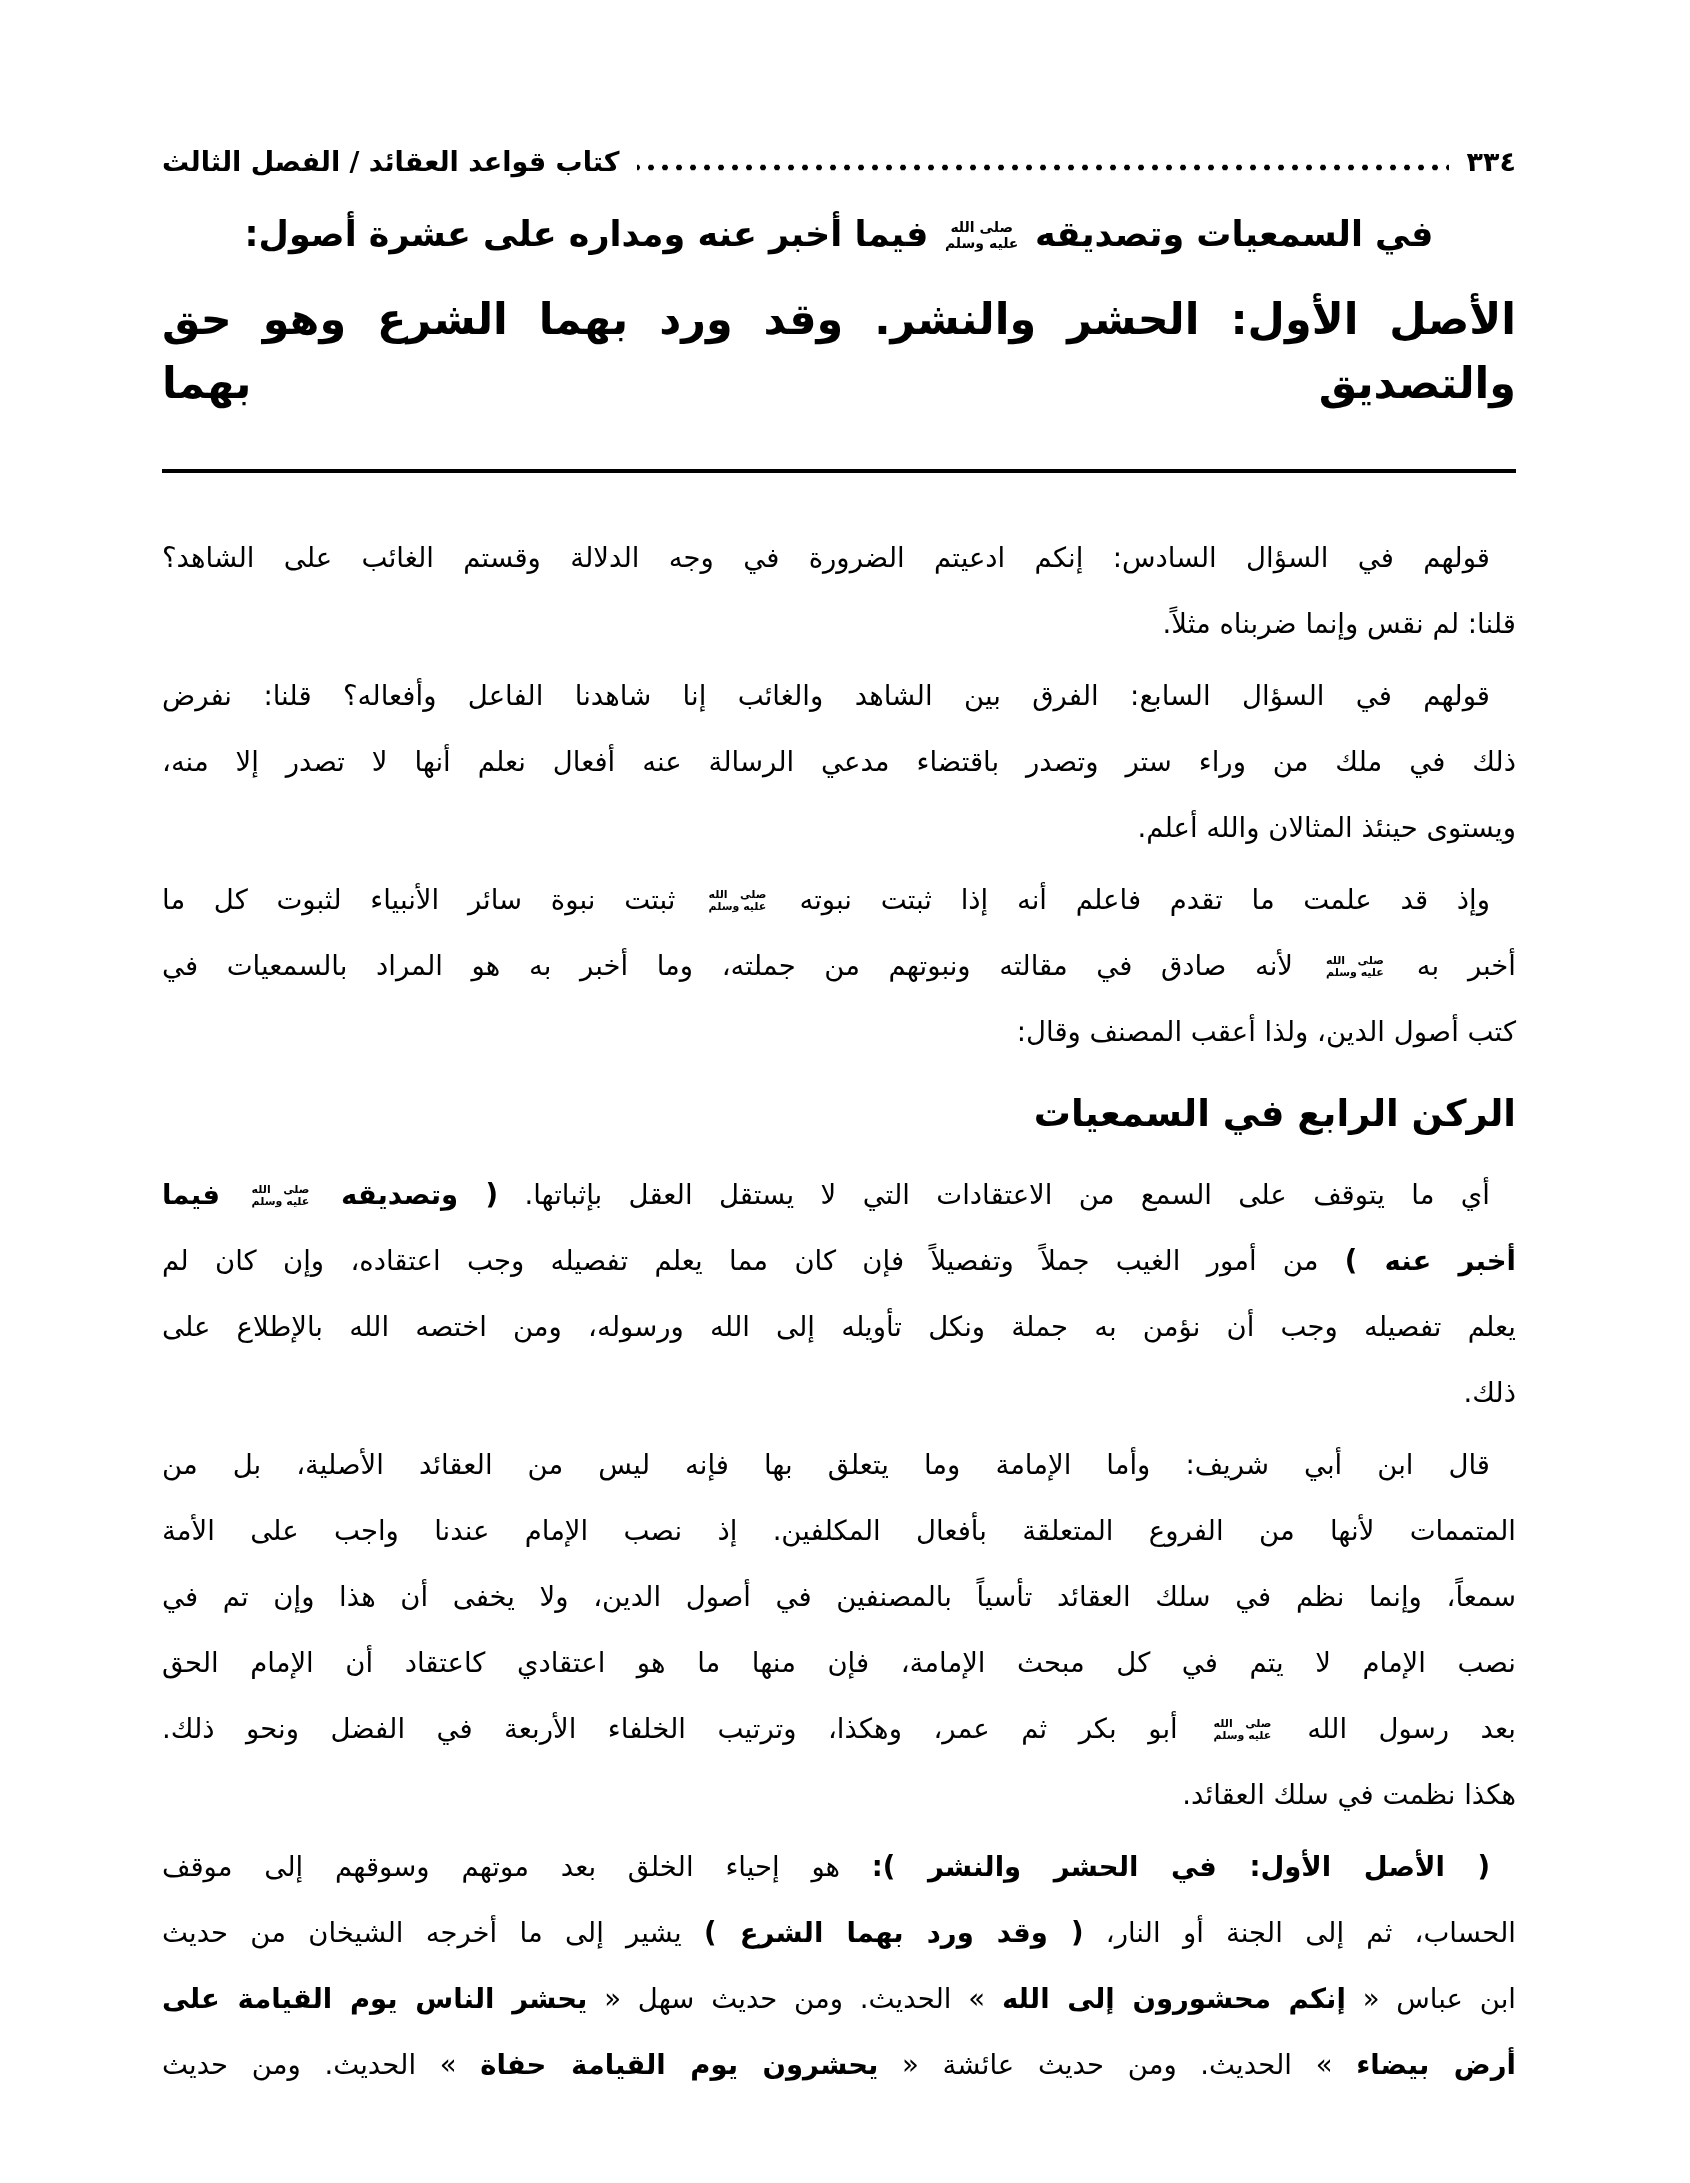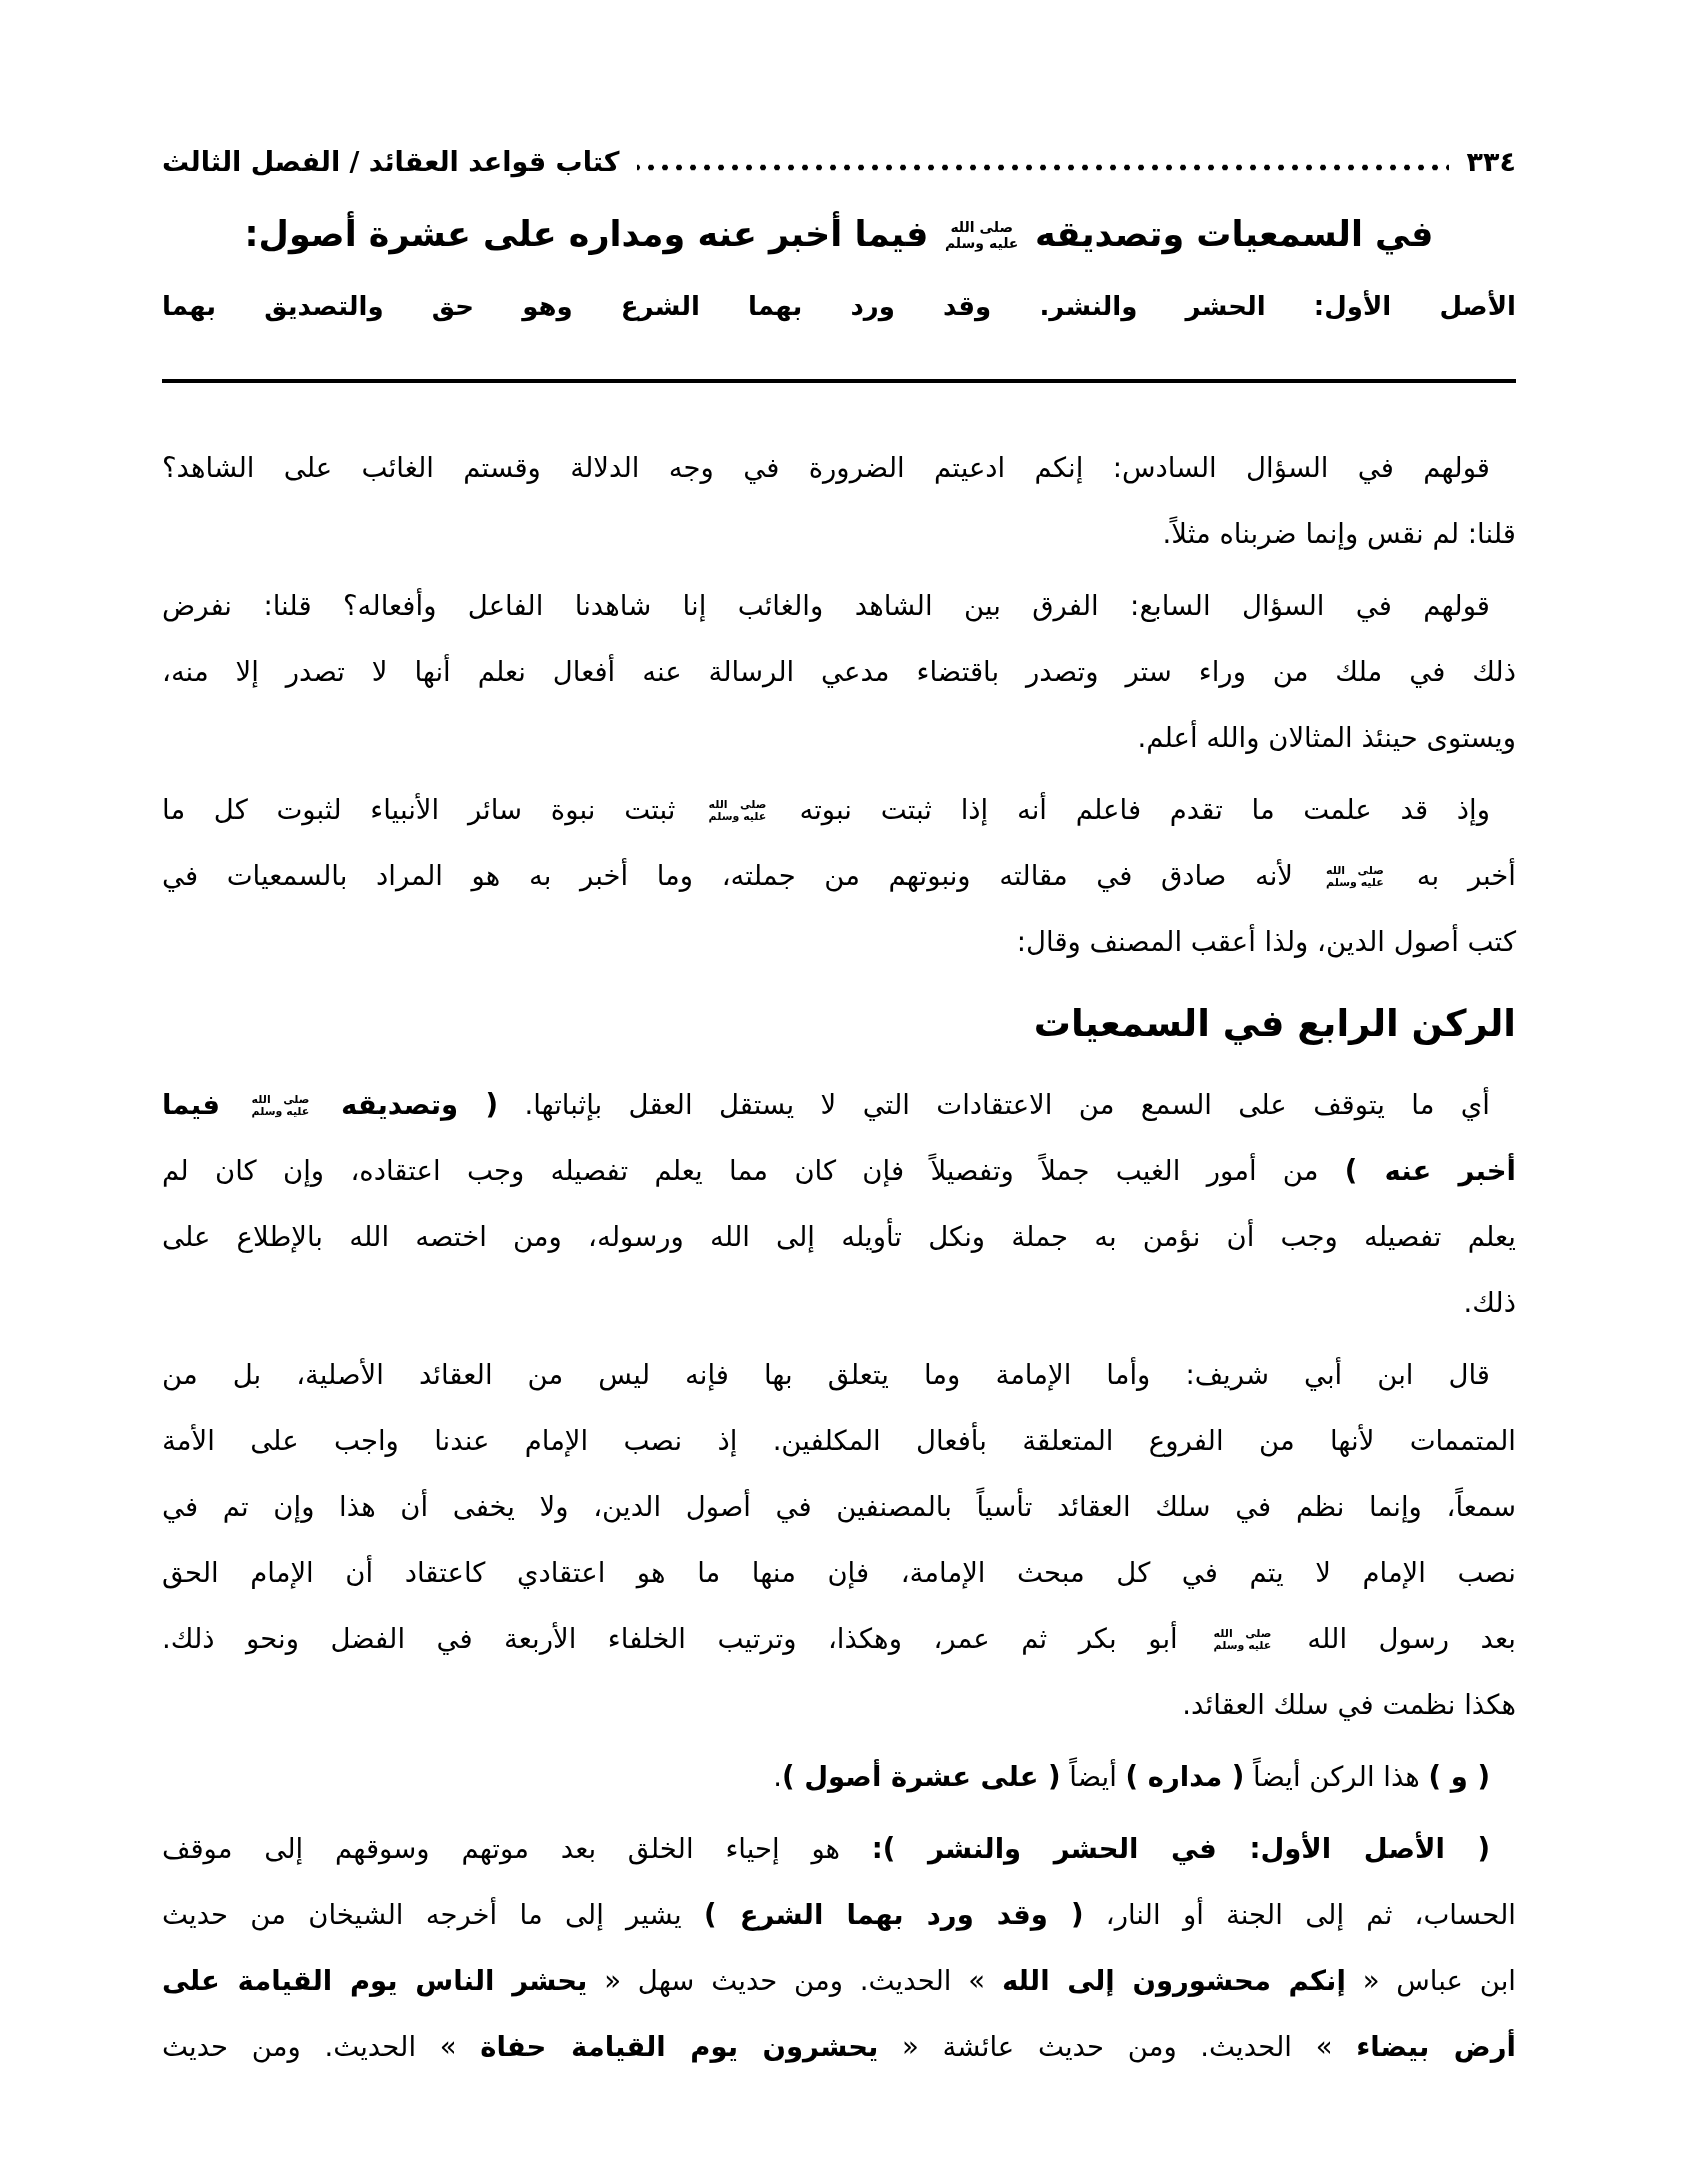--- a/index.html
+++ b/index.html
@@ -47,21 +47,21 @@
   }
   .matn-subtitle {
     text-align: center;
     font-weight: bold;
     font-size: 35px;
     line-height: 1.5;
     margin-top: 29px;
   }
   .matn-opening {
     font-weight: bold;
-    font-size: 26px;
+    font-size: 43px;
     line-height: 1.5;
     margin-top: 26px;
     text-align: justify;
     text-align-last: justify;
   }
   .divider {
     height: 4.4px;
     background: #000;
     margin-top: 53px;
   }
@@ -138,23 +138,20 @@
       </div>
       <div class="para">
         <div class="line first">قال ابن أبي شريف: وأما الإمامة وما يتعلق بها فإنه ليس من العقائد الأصلية، بل من</div>
         <div class="line">المتممات لأنها من الفروع المتعلقة بأفعال المكلفين. إذ نصب الإمام عندنا واجب على الأمة</div>
         <div class="line">سمعاً، وإنما نظم في سلك العقائد تأسياً بالمصنفين في أصول الدين، ولا يخفى أن هذا وإن تم في</div>
         <div class="line">نصب الإمام لا يتم في كل مبحث الإمامة، فإن منها ما هو اعتقادي كاعتقاد أن الإمام الحق</div>
         <div class="line">بعد رسول الله <span class="saw"><span>صلى الله</span><span>عليه وسلم</span></span> أبو بكر ثم عمر، وهكذا، وترتيب الخلفاء الأربعة في الفضل ونحو ذلك.</div>
         <div class="line last">هكذا نظمت في سلك العقائد.</div>
       </div>
       <div class="para">
-        <div class="line first last"><b>( و )</b> هذا الركن أيضاً <b>( مداره )</b> أيضاً <b>( على عشرة أصول )</b>.</div>
-      </div>
-      <div class="para">
         <div class="line first"><b>( الأصل الأول: في الحشر والنشر ):</b> هو إحياء الخلق بعد موتهم وسوقهم إلى موقف</div>
         <div class="line">الحساب، ثم إلى الجنة أو النار، <b>( وقد ورد بهما الشرع )</b> يشير إلى ما أخرجه الشيخان من حديث</div>
         <div class="line">ابن عباس « <b>إنكم محشورون إلى الله</b> » الحديث. ومن حديث سهل « <b>يحشر الناس يوم القيامة على</b></div>
         <div class="line"><b>أرض بيضاء</b> » الحديث. ومن حديث عائشة « <b>يحشرون يوم القيامة حفاة</b> » الحديث. ومن حديث</div>
       </div>
     </div>
 
 </div>
 
 

